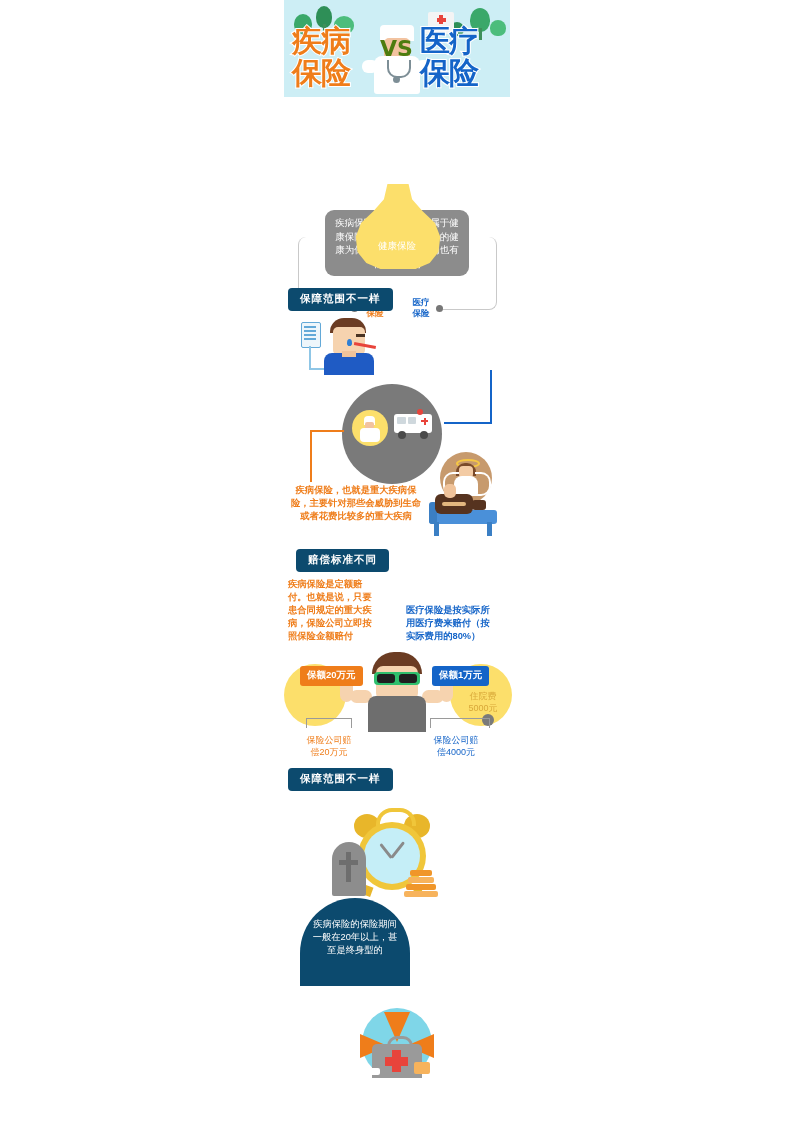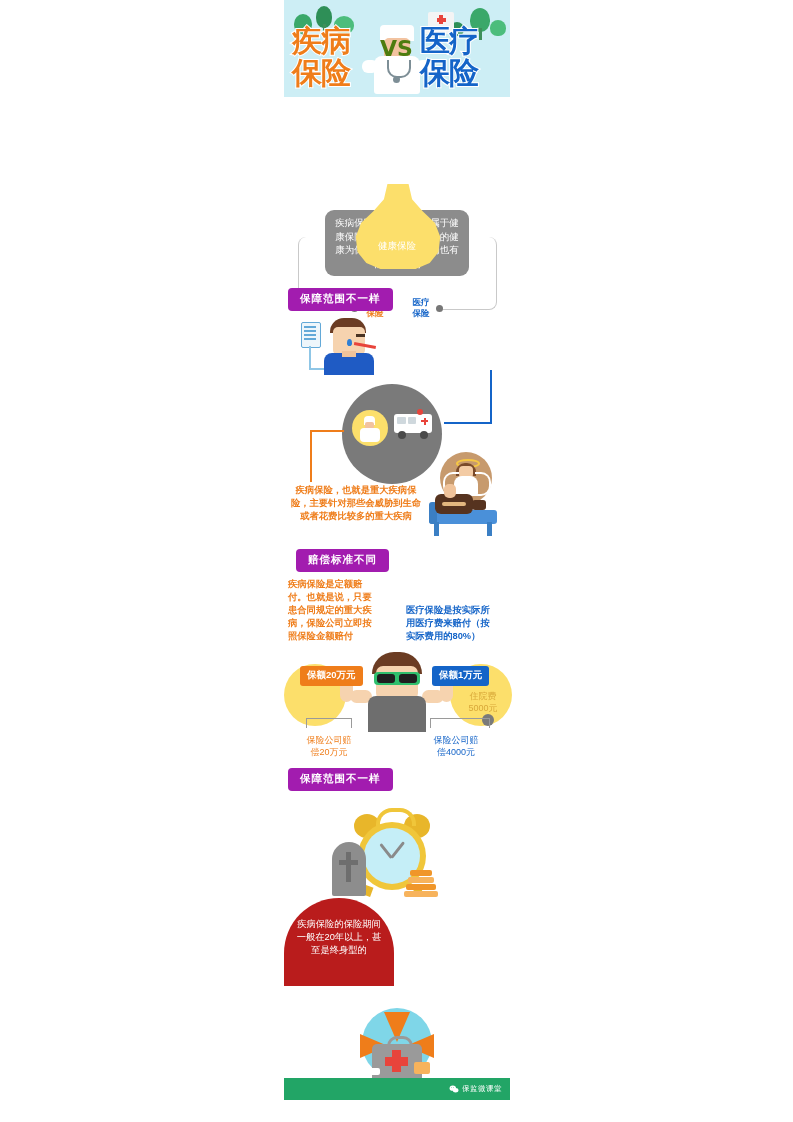--- a/index.html
+++ b/index.html
@@ -24,21 +24,21 @@
      padding:6px 7px;box-sizing:border-box;}
   .conn{position:absolute;border:1.6px solid #c9c9c9;border-top:none;}
   .dot{position:absolute;width:7px;height:7px;border-radius:50%;background:#777;}
   .funnel{position:absolute;left:70px;top:87px;width:88px;height:85px;background:#fcdf6b;}
   .lab-ill{position:absolute;font-size:8.5px;font-weight:bold;line-height:11px;text-align:center;}
   .lab-orange{color:#ef7d1a;}
   .lab-blue{color:#1464c8;}
   .funnel-cap{position:absolute;color:#ffffff;font-size:9.5px;text-align:center;width:100%;}
 
   
-  .sec-badge{display:inline-block;background:#a21caf;color:#ffffff;font-size:10.5px;font-weight:bold;
+  .sec-badge{display:inline-block;background:#0c4a6e;color:#ffffff;font-size:10.5px;font-weight:bold;
      padding:4px 12px 5px 12px;border-radius:4px;letter-spacing:1px;}
   .sec-badge-wrap{padding-left:2px;}
 
   
   .s1{position:relative;height:248px;}
   .para{position:absolute;font-size:9.3px;line-height:13px;text-align:center;font-weight:bold;}
   .p-blue{color:#1464c8;}
   .p-orange{color:#ef7d1a;}
   .bigcircle{position:absolute;border-radius:50%;background:#7a7a7a;}
   .elbow{position:absolute;}
@@ -53,21 +53,21 @@
   .cap-orange{color:#ef7d1a;}
   .cap-blue{color:#1464c8;}
   .cap-yellow{color:#d9a93a;}
   .bracket{position:absolute;border:1.3px solid #9a9a9a;border-bottom:none;}
 
   
   .s3{position:relative;height:230px;}
   .arch{position:absolute;width:110px;height:88px;border-radius:56px 56px 0 0;
      color:#ffffff;font-size:9.3px;line-height:13px;text-align:center;box-sizing:border-box;
      padding:20px 9px 0 9px;}
-  .arch-o{background:#b91c1c;left:0;}
+  .arch-o{background:#0c4a6e;left:16px;}
   .arch-b{background:#1464c8;left:111px;}
 
   
   .footer-ill{position:relative;height:100px;}
   .footbar{position:absolute;left:0;bottom:0;width:226px;height:22px;background:#22a566;
      display:flex;align-items:center;justify-content:flex-end;}
   .footbar-txt{color:#ffffff;font-size:7.5px;margin-right:8px;letter-spacing:.5px;}
   .wx{width:10px;height:8px;margin-right:3px;}
 </style>
 </head>
@@ -266,24 +266,15 @@
     <div style="position:absolute;left:100px;top:12px;width:26px;height:30px;background:#ef7d1a;clip-path:polygon(0 0,100% 0,50% 100%);"></div>
     <div style="position:absolute;left:76px;top:34px;width:28px;height:24px;background:#ef7d1a;clip-path:polygon(0 0,100% 50%,0 100%);"></div>
     <div style="position:absolute;left:122px;top:34px;width:28px;height:24px;background:#ef7d1a;clip-path:polygon(100% 0,0 50%,100% 100%);"></div>
     <div style="position:absolute;left:103px;top:36px;width:20px;height:10px;border:3px solid #9a9a9a;border-bottom:none;border-radius:10px 10px 0 0;"></div>
     <div style="position:absolute;left:88px;top:44px;width:50px;height:34px;background:#9a9a9a;border-radius:5px 5px 0 0;"></div>
     <div style="position:absolute;left:108px;top:50px;width:9px;height:22px;background:#e8443b;"></div>
     <div style="position:absolute;left:101px;top:57px;width:23px;height:9px;background:#e8443b;"></div>
     <div style="position:absolute;left:82px;top:68px;width:14px;height:7px;background:#ffffff;border-radius:2px;"></div>
     <div style="position:absolute;left:130px;top:62px;width:16px;height:12px;background:#f7b35c;border-radius:2px;"></div>
 
-    <div class="footbar">
-      <svg class="wx" viewBox="0 0 24 20">
-        <ellipse cx="9" cy="8" rx="8" ry="6.5" fill="#ffffff"></ellipse>
-        <ellipse cx="16" cy="13" rx="7" ry="5.5" fill="#ffffff"></ellipse>
-        <circle cx="6" cy="6" r="1" fill="#22a566"></circle>
-        <circle cx="11" cy="6" r="1" fill="#22a566"></circle>
-      </svg>
-      <span class="footbar-txt">保监微课堂</span>
-    </div>
   </div>
 
 </div>
 
 </body></html>

